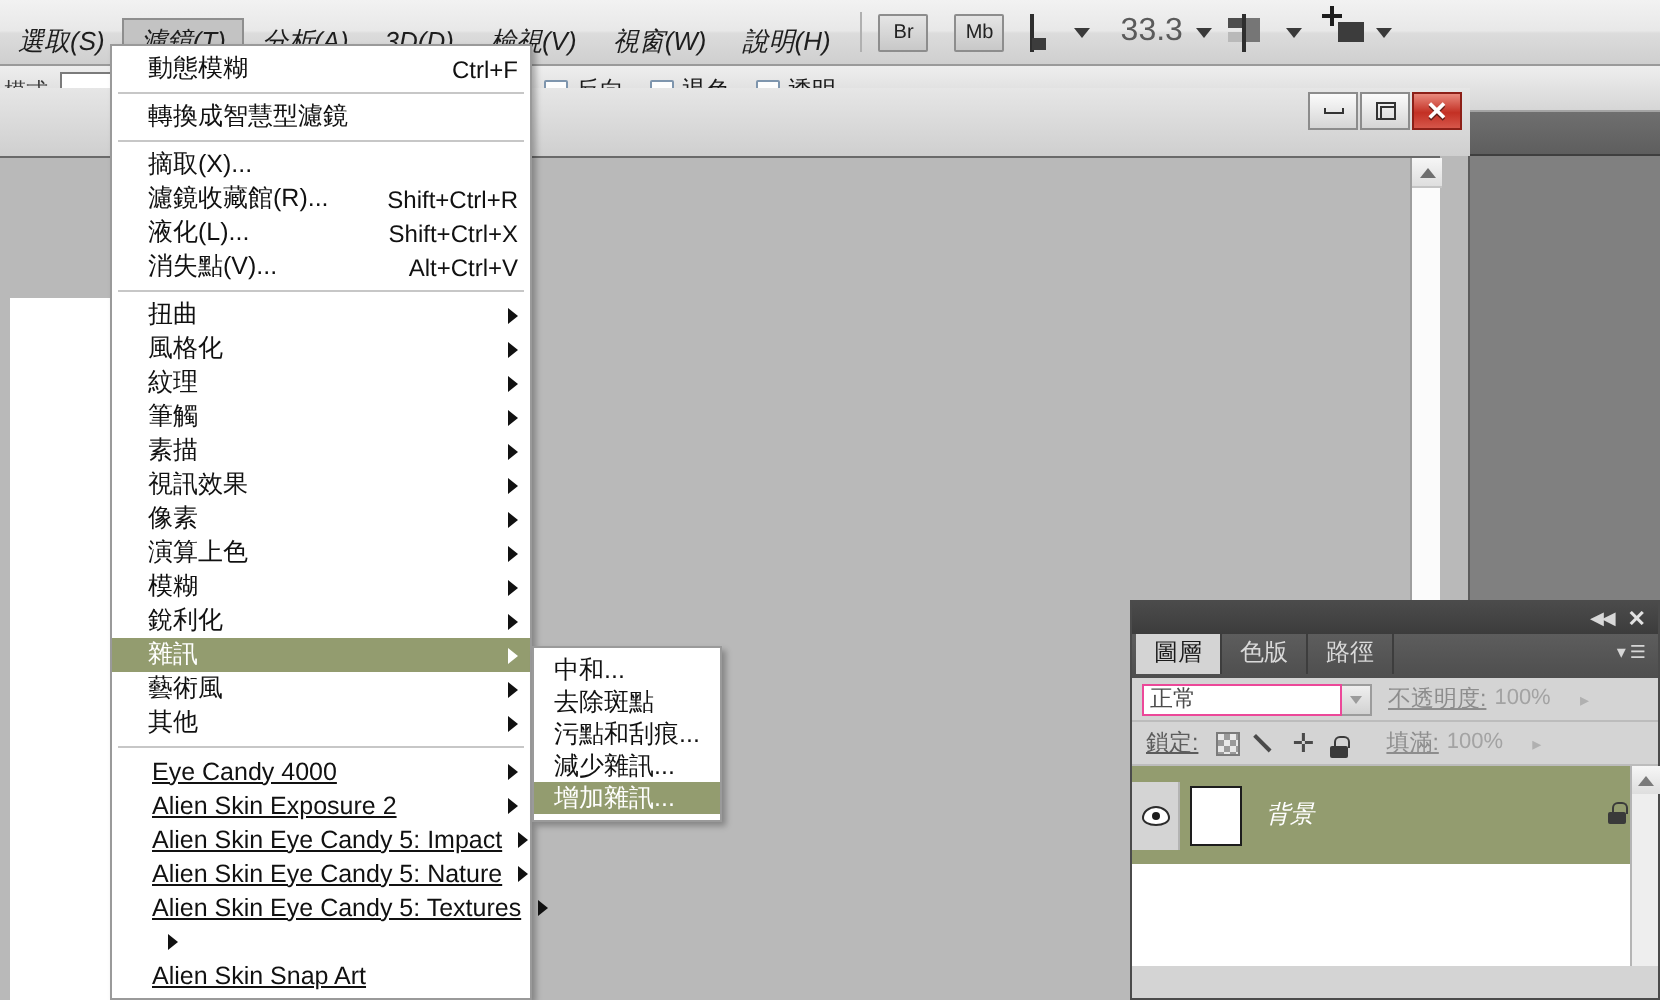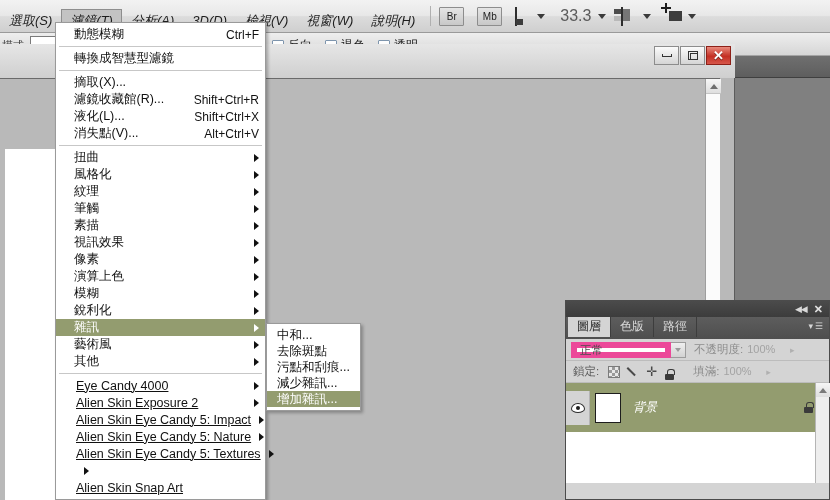--- a/index.html
+++ b/index.html
@@ -267,34 +267,34 @@
   }
   .panel-menu-btn .lines { margin-left:2px; display:inline-block; }
   .panel-row {
     display: flex; align-items: center;
     height: 22px; padding: 0 5px;
     border-bottom: 1px solid #bcbcbc;
     background: #d4d4d4;
   }
   .blend-select {
     width: 100px; height: 16px;
-    background: #fff; border: 6px solid #ec4899;
+    background: #fff; border: 1px solid #ec4899;
     font-size: 11.5px; color: #4c4c4c; line-height: 14px; padding-left: 3px;
     display:flex; align-items:center;
   }
   .blend-drop {
     width: 15px; height: 16px; border: 1px solid #9c9c9c; border-left: 0;
     background: linear-gradient(to bottom,#efefef,#d2d2d2);
     display:flex;align-items:center;justify-content:center;
   }
   .blend-drop i {
     width:0;height:0;border-left:3.5px solid transparent;border-right:3.5px solid transparent;
     border-top:4px solid #9b9b9b;
   }
-  .panel-lbl { font-size: 11.5px; color: #8d8d8d; margin: 0 4px 0 8px; white-space: nowrap; }
+  .panel-lbl { font-size: 11.5px; color: #8d8d8d; margin: 0 4px 0 8px; white-space: nowrap; text-decoration: underline; }
   .panel-lbl.dark { color: #5c5c5c; }
   .num-field {
     width: 38px; height: 15px; font-size: 11px; color: #a3a3a3;
     background: #d4d4d4; text-align: left; line-height: 14px;
   }
   .spin {
     width: 14px; height: 15px; color:#b0b0b0; font-size: 9px;
     display:flex;align-items:center;justify-content:center;
   }
   .lock-icons { display: flex; align-items: center; gap: 7px; margin-left: 5px; }

